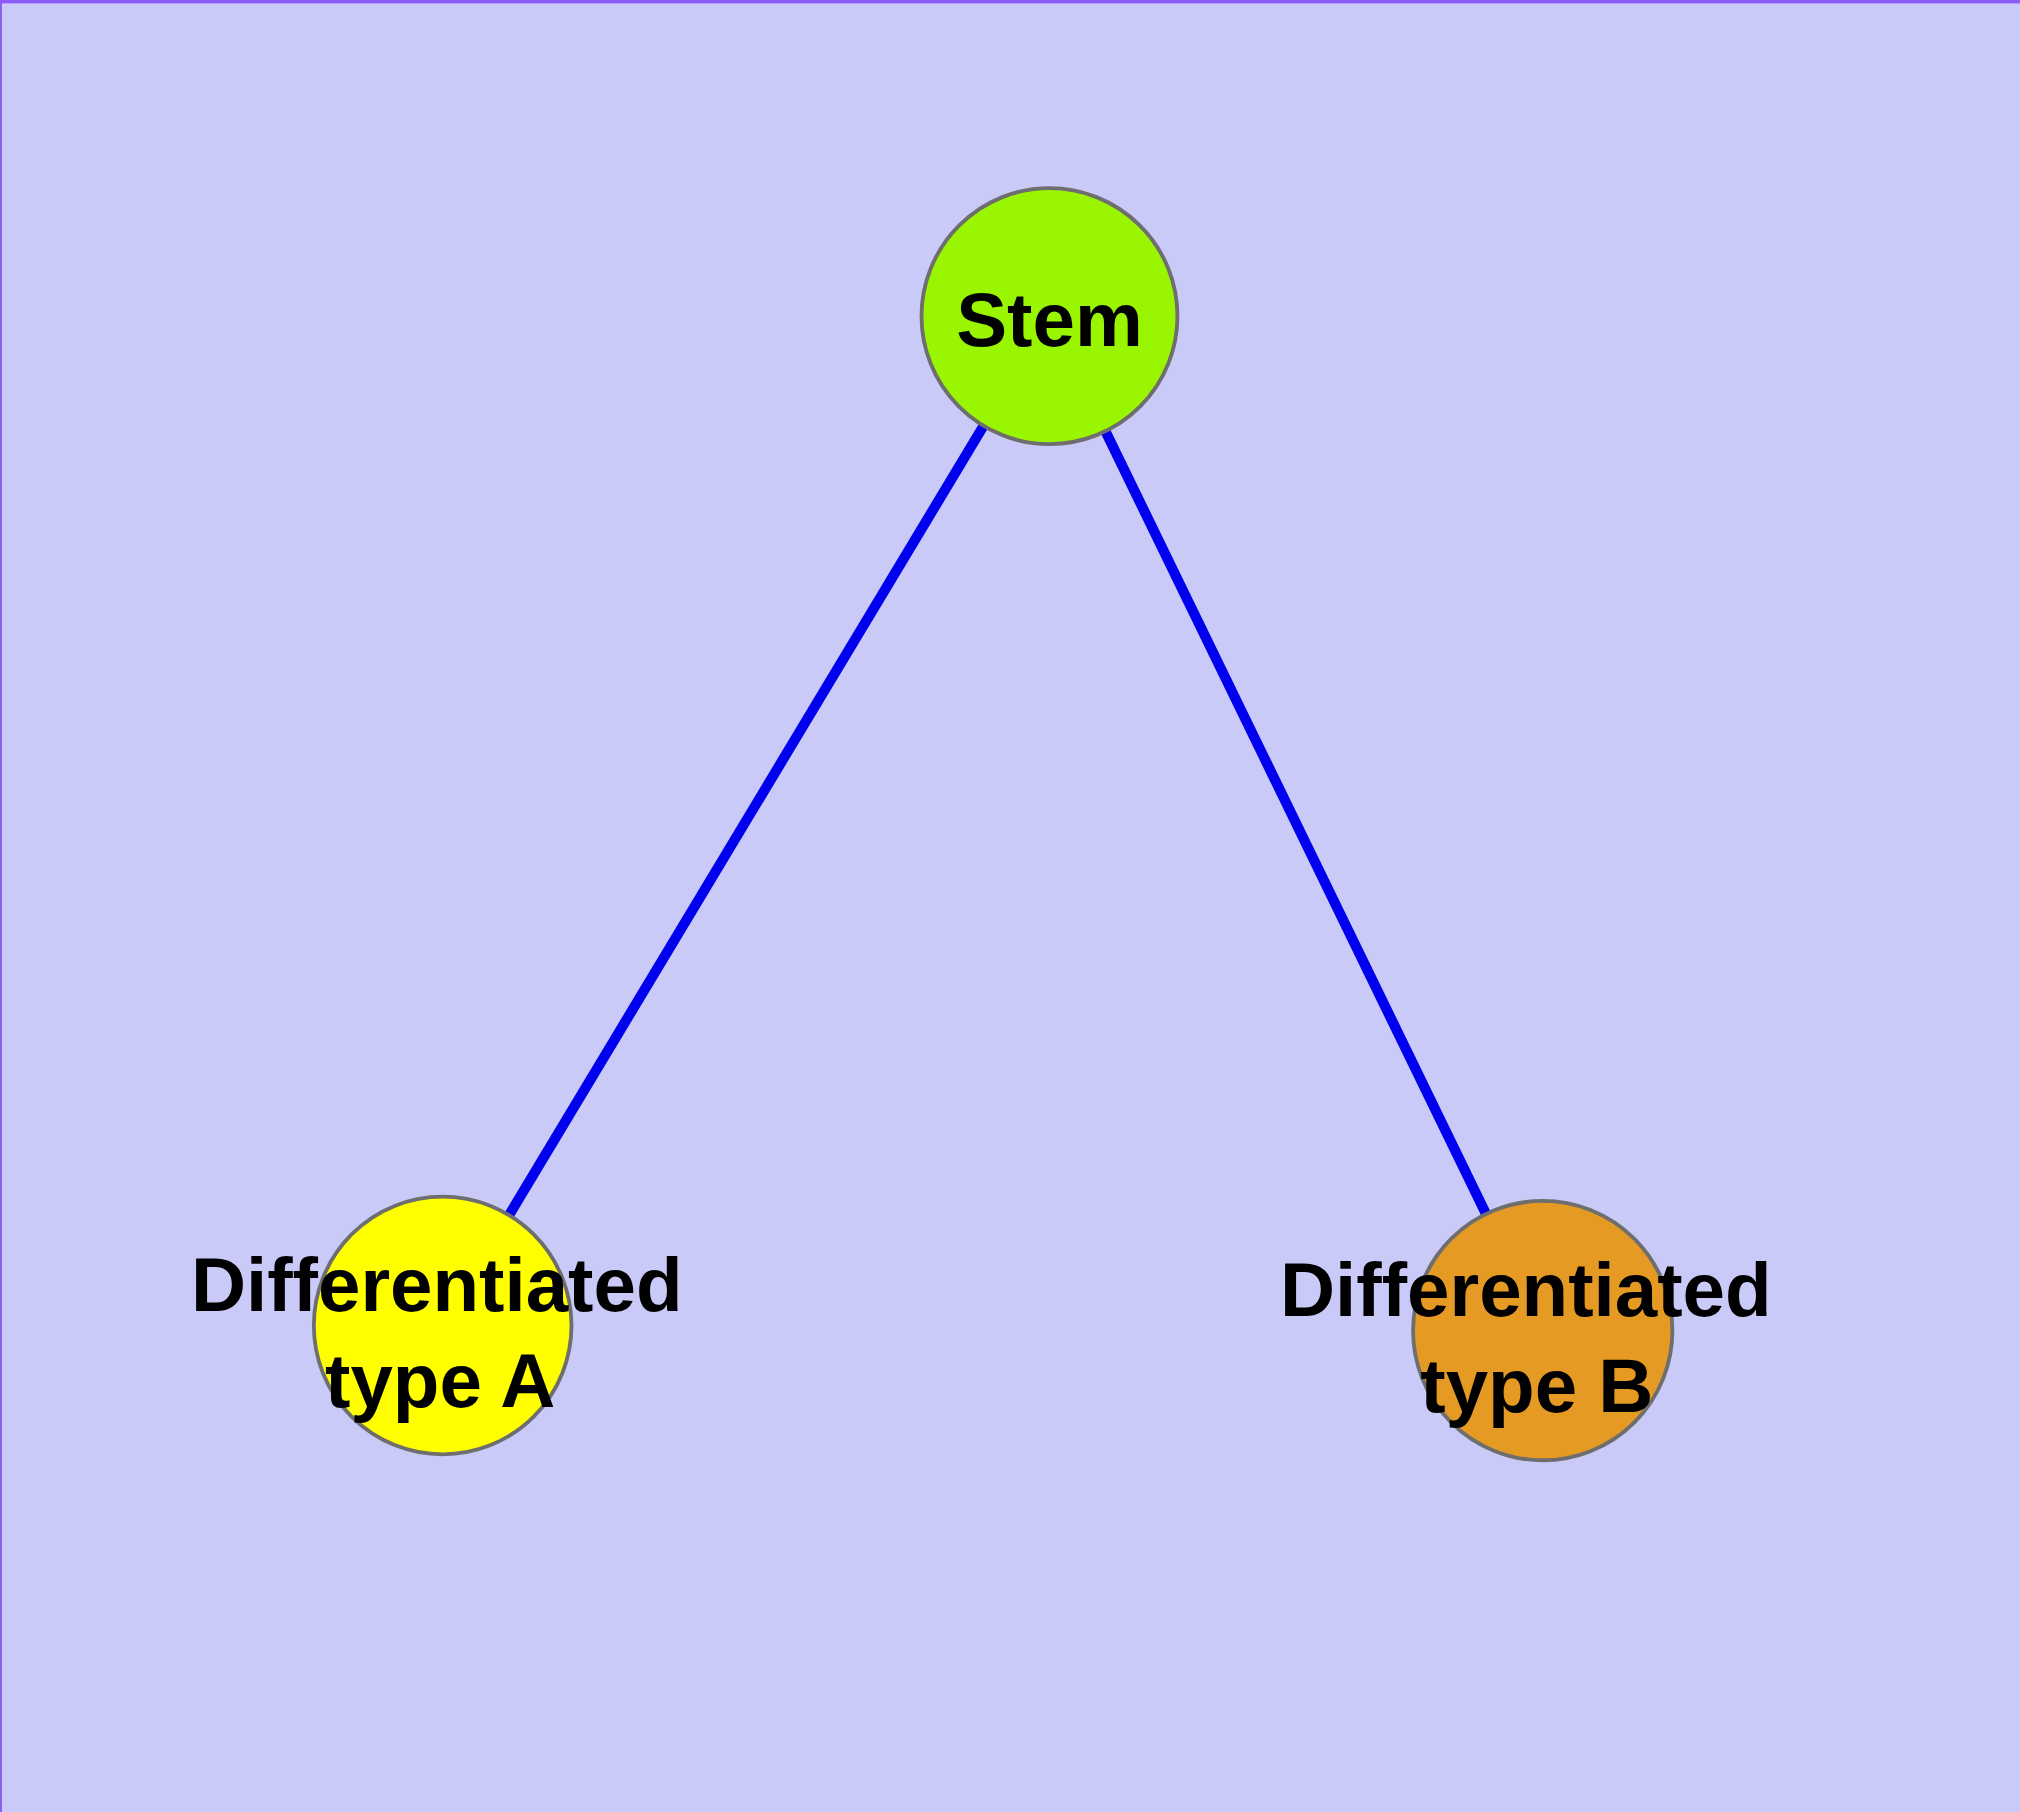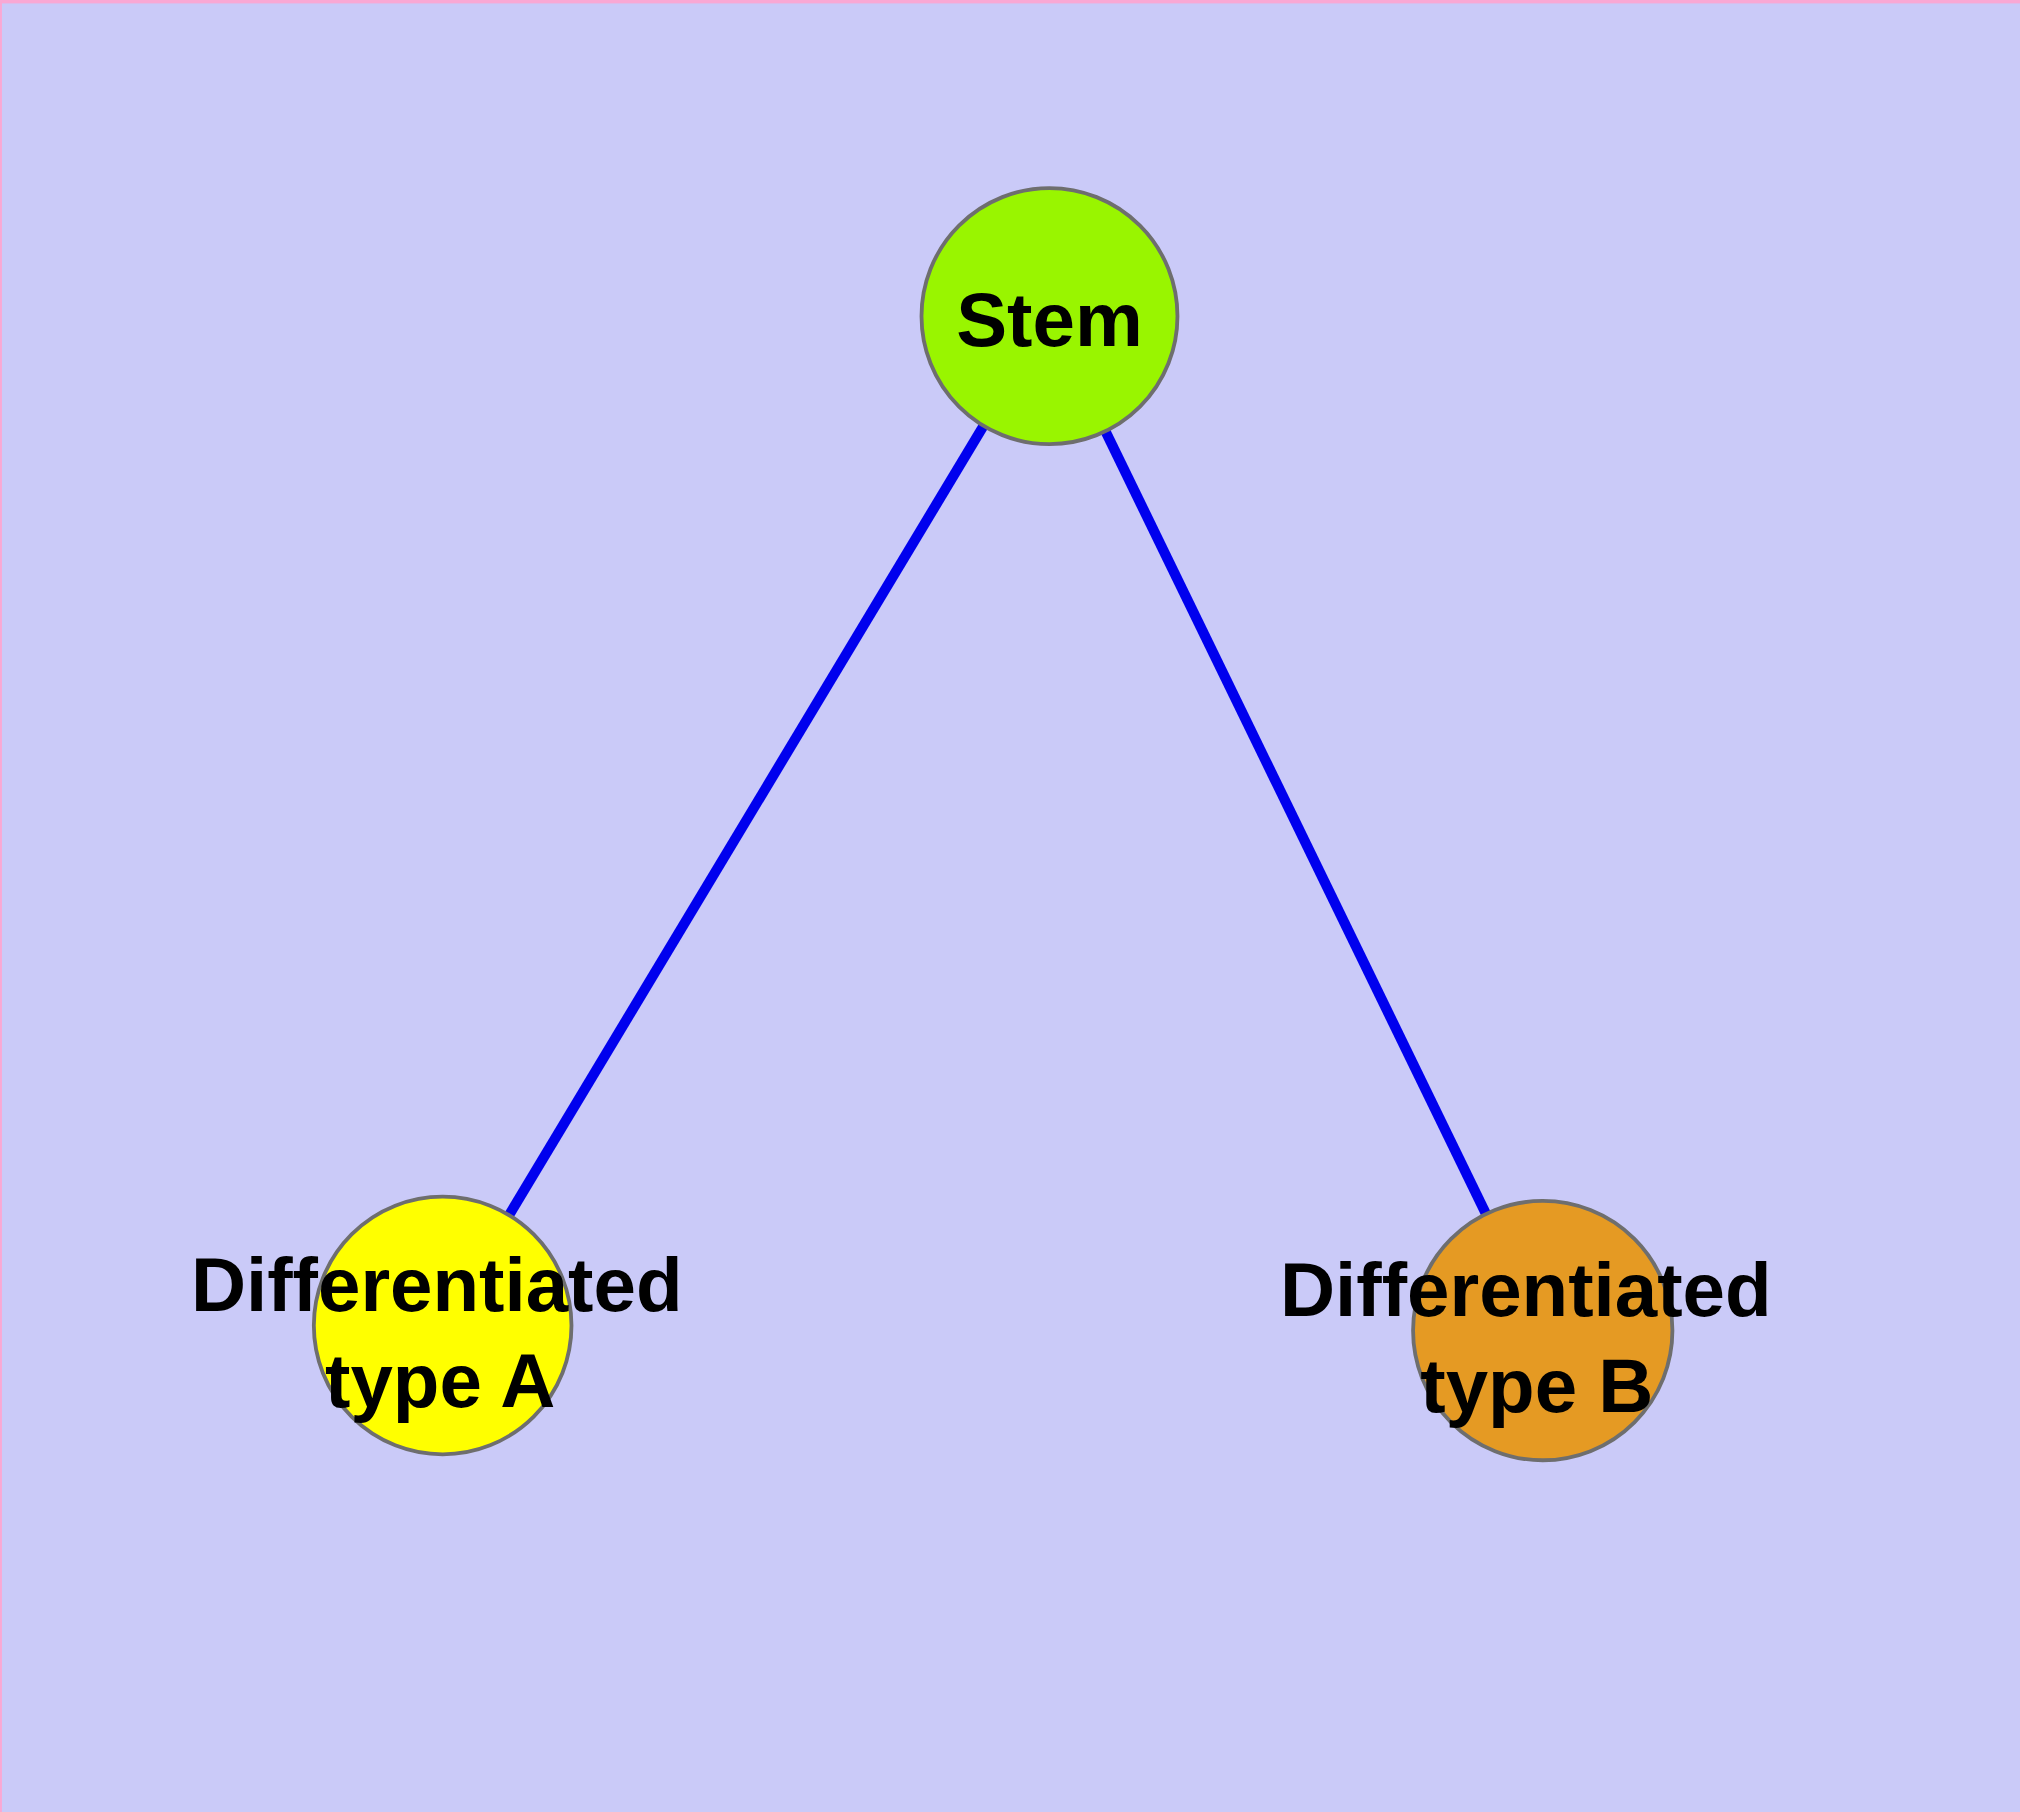--- a/index.html
+++ b/index.html
@@ -5,21 +5,21 @@
   
   html, body {
     margin: 0;
     padding: 0;
     background: #ffffff;
   }
   .canvas {
     position: relative;
     width: 2021px;
     height: 1812px;
-    background: #f9a8d4;
+    background: #8b5cf6;
     overflow: hidden;
   }
   .canvas svg {
     position: absolute;
     top: 0;
     left: 0;
     display: block;
   }
   .node-label {
     font-family: "Liberation Sans", sans-serif;

